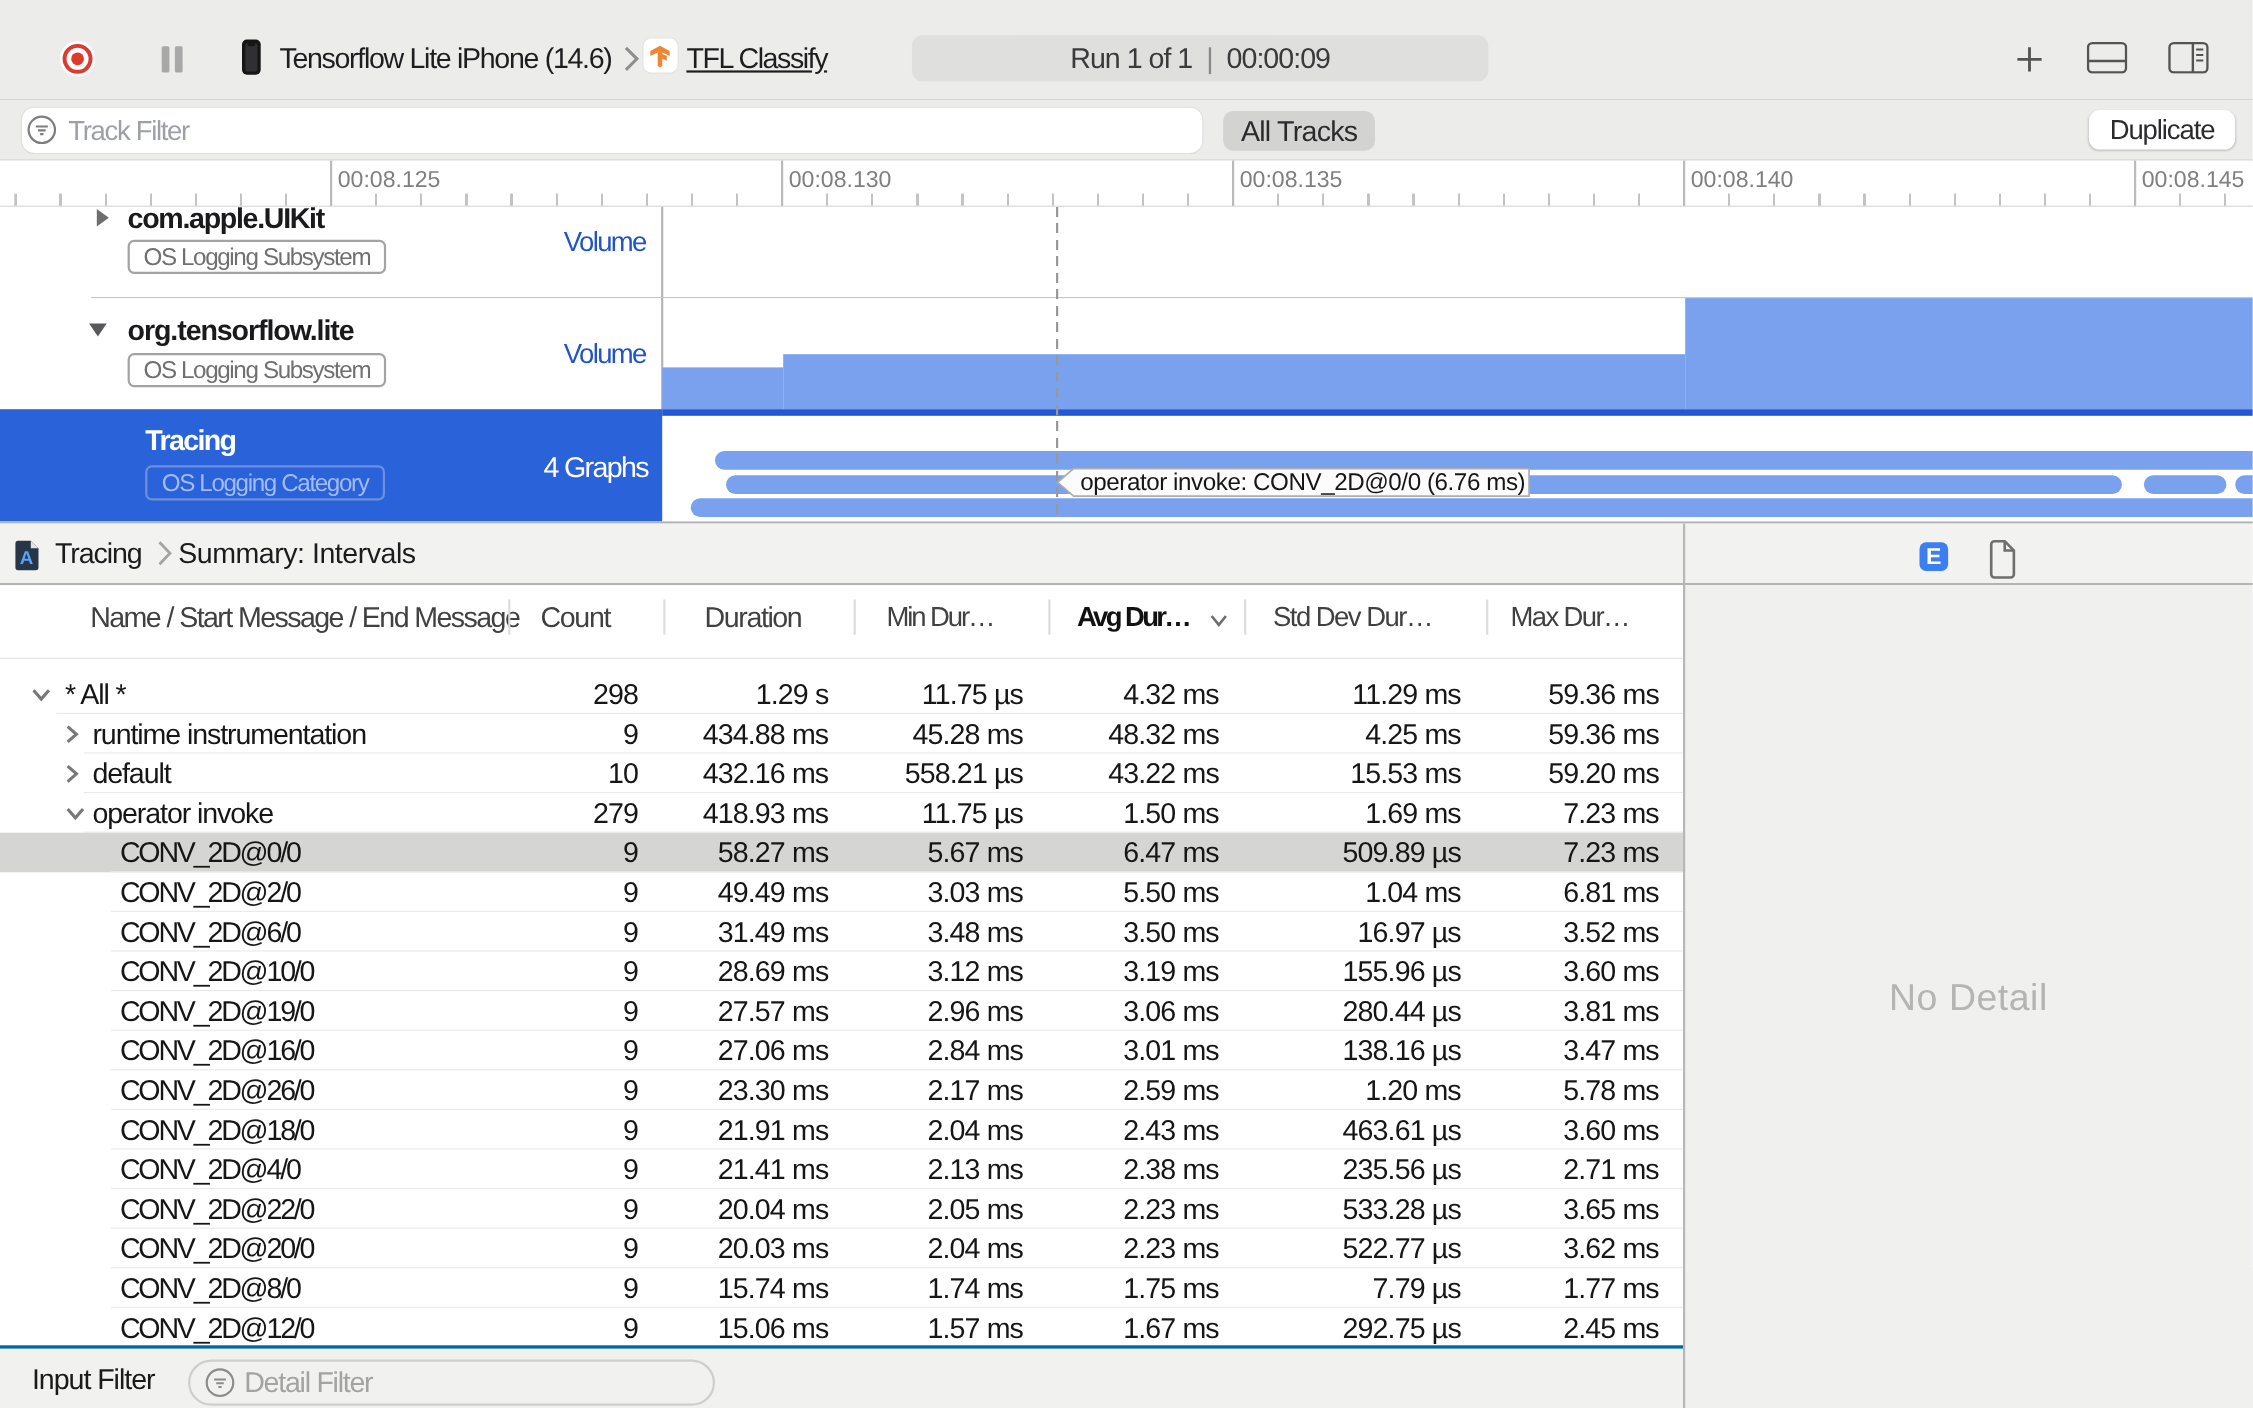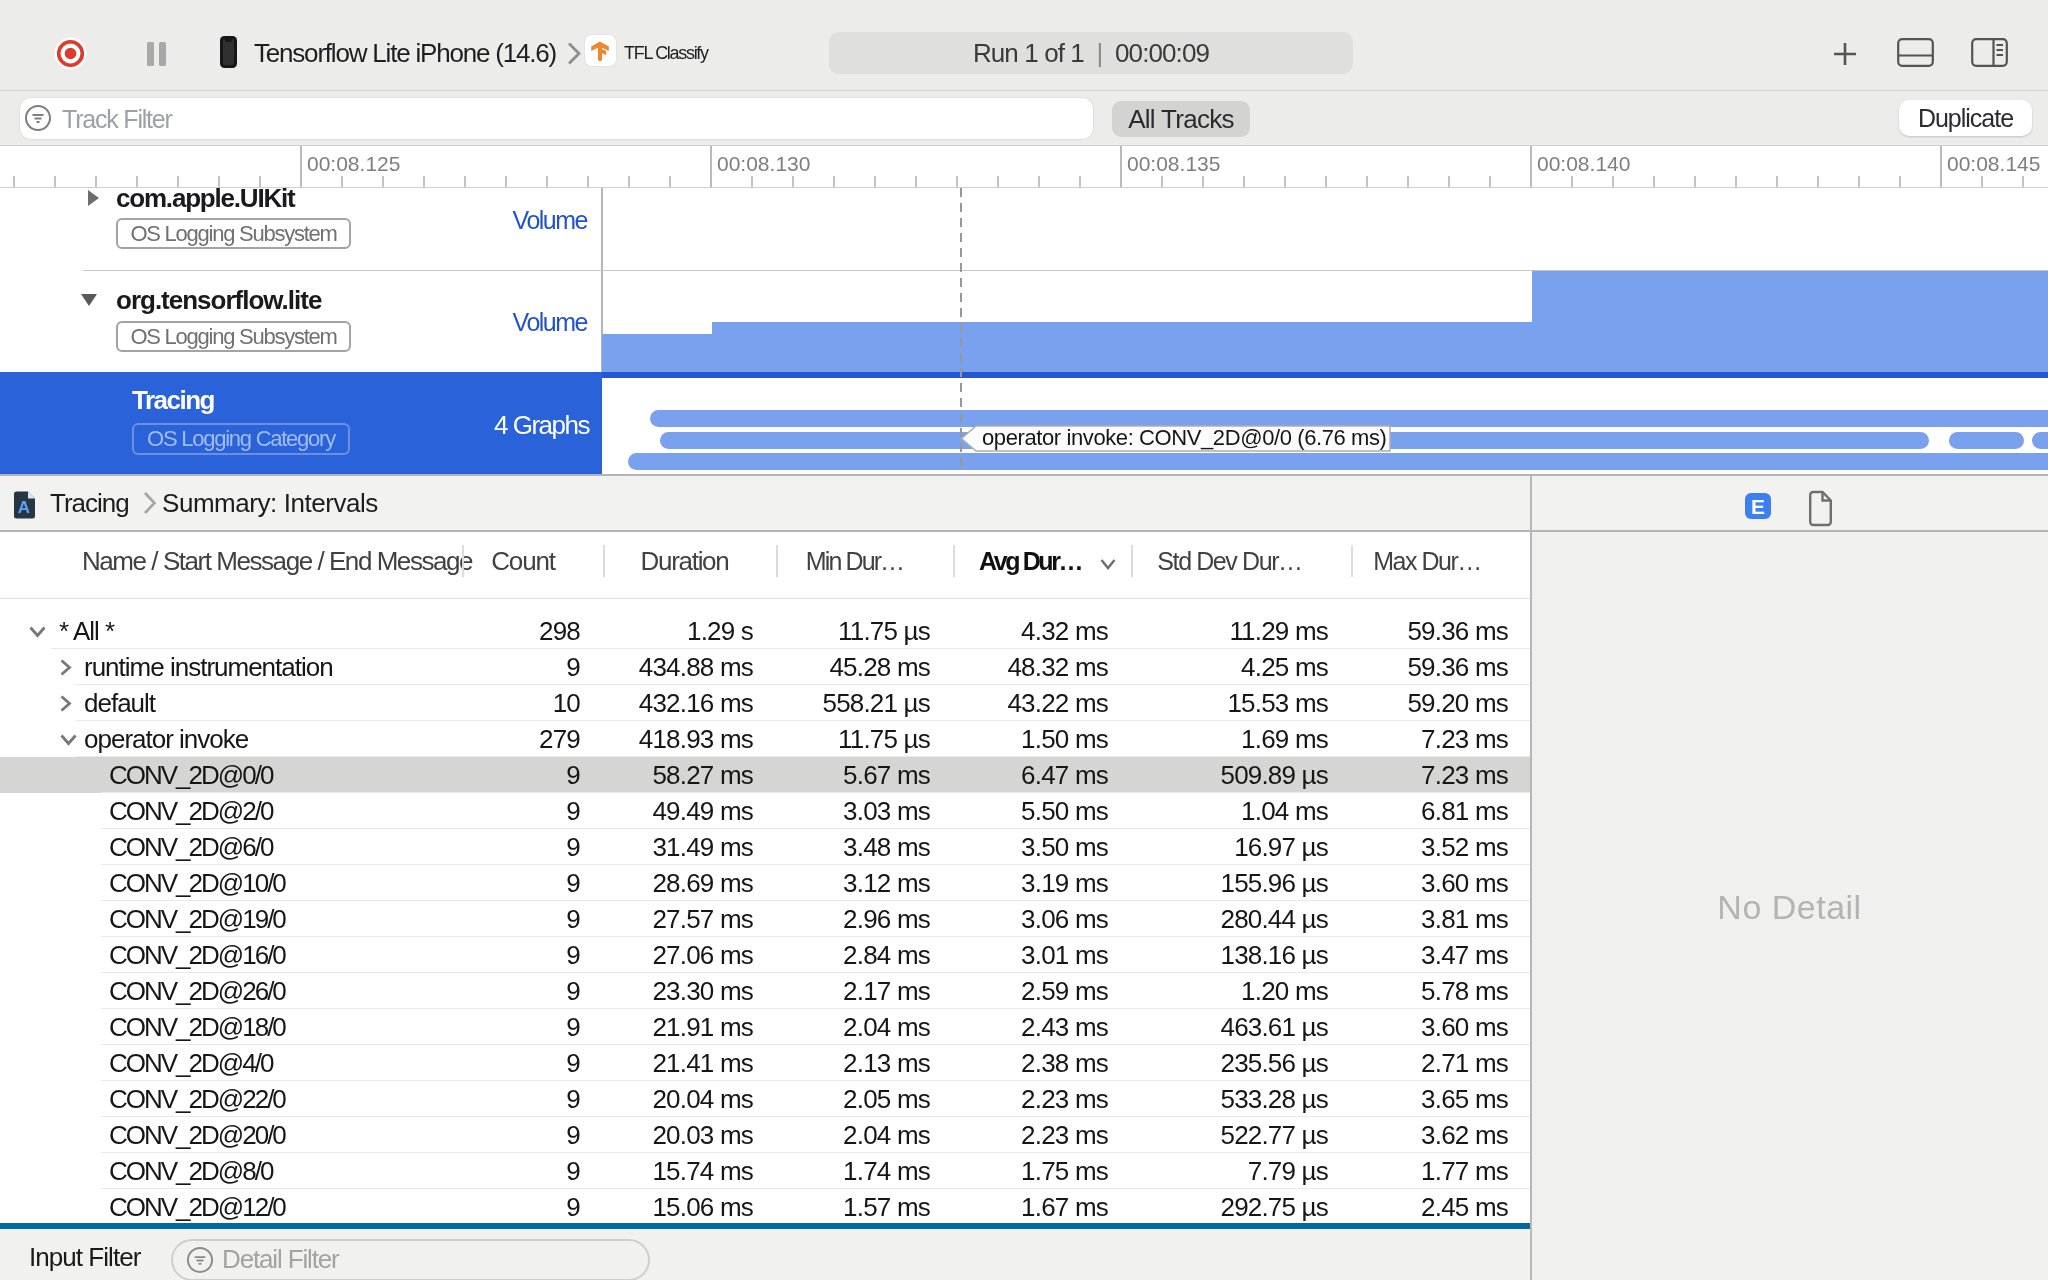--- a/index.html
+++ b/index.html
@@ -23,21 +23,21 @@
   <div class="abs" style="left:222.5px;top:39px;width:11.5px;height:25.5px;background:#303032;border-radius:2px;"></div>
   <div class="abs" style="left:224.5px;top:39px;width:7.5px;height:2.5px;background:#161617;border-radius:0 0 2px 2px;"></div>
   <div class="abs" id="devtitle" style="left:254px;top:38px;line-height:30px;font-size:26px;letter-spacing:-1.2px;color:#1e1e20;">Tensorflow Lite iPhone (14.6)</div>
   <svg class="abs" style="left:566px;top:41px;" width="16" height="25" viewBox="0 0 16 25">
         <path d="M3 2.5 L13 12.5 L3 22.5" fill="none" stroke="#8e8e8e" stroke-width="2.8"></path>
       </svg>
   <div class="abs" style="left:585px;top:35px;width:31px;height:31px;background:#fff;border-radius:7px;box-shadow:0 0 0 1px #e3e3e3;"></div>
   <svg class="abs" style="left:588px;top:39px;" width="24" height="24" viewBox="0 0 24 24">
     <path d="M12 2.6 L3.2 7.4 L3.2 12 L9.9 8.8 L9.9 21 L12 22.4 L14.1 21 L14.1 14.3 L18.2 16.2 L18.2 11.9 L14.1 10 L14.1 8.8 L20.8 12 L20.8 7.4 Z" fill="#ee8633"></path>
   </svg>
-  <div class="abs" id="tflclassify" style="left:624px;top:38px;line-height:30px;font-size:18px;letter-spacing:-1.3px;color:#1e1e20;">TFL Classify</div>
+  <div class="abs" id="tflclassify" style="left:624px;top:38px;line-height:30px;font-size:26px;letter-spacing:-1.3px;color:#1e1e20;text-decoration:underline;">TFL Classify</div>
   <div class="abs" style="left:829px;top:32px;width:524px;height:42px;background:#dfdfde;border-radius:10px;"></div>
   <div class="abs" id="runtext" style="left:829px;top:38px;width:524px;line-height:30px;text-align:center;font-size:26px;letter-spacing:-0.9px;color:#3a3a3c;">Run 1 of 1&nbsp;&nbsp;<span style="color:#8a8a8a">|</span>&nbsp;&nbsp;00:00:09</div>
   <svg class="abs" style="left:1833px;top:42px;" width="24" height="24" viewBox="0 0 24 24">
         <path d="M12 1 V23 M1 12 H23" stroke="#545454" stroke-width="2.6" fill="none"></path>
       </svg>
   <svg class="abs" style="left:1897px;top:38px;" width="37" height="29" viewBox="0 0 37 29">
     <rect x="1.2" y="1.2" width="34.6" height="26.6" rx="4" fill="none" stroke="#545454" stroke-width="2.2"></rect>
     <path d="M1.2 17.5 H35.8" stroke="#545454" stroke-width="2.2"></path>
   </svg>
   <svg class="abs" style="left:1971px;top:38px;" width="37" height="29" viewBox="0 0 37 29">
@@ -314,21 +314,21 @@
 <div class="abs" style="left:109px;top:618px;line-height:36px;letter-spacing:-2.0px;">CONV_2D@24/0</div>
 <div class="abs rt" style="left:380px;top:618px;width:200px;line-height:36px;letter-spacing:-0.8px;">9</div>
 <div class="abs rt" style="left:553px;top:618px;width:200px;line-height:36px;letter-spacing:-0.8px;">14.11 ms</div>
 <div class="abs rt" style="left:730px;top:618px;width:200px;line-height:36px;letter-spacing:-0.8px;">1.49 ms</div>
 <div class="abs rt" style="left:908px;top:618px;width:200px;line-height:36px;letter-spacing:-0.8px;">1.57 ms</div>
 <div class="abs rt" style="left:1128px;top:618px;width:200px;line-height:36px;letter-spacing:-0.8px;">181.33 µs</div>
 <div class="abs rt" style="left:1308px;top:618px;width:200px;line-height:36px;letter-spacing:-0.8px;">1.88 ms</div>
 
 </div>
 
-<div class="abs" id="bottombar" style="left:0;top:1222.5px;width:1530px;height:57.5px;background:#f1f1f0;border-top:6px solid #0369a1;box-sizing:border-box;">
+<div class="abs" id="bottombar" style="left:0;top:1222.5px;width:1530px;height:57.5px;background:#f1f1f0;border-top:3px solid #0369a1;box-sizing:border-box;">
   <div class="abs" id="inputfilter" style="left:29px;top:13px;line-height:30px;font-size:26px;letter-spacing:-0.95px;color:#1a1a1a;">Input Filter</div>
   <div class="abs" style="left:171px;top:10px;width:479px;height:42px;border:2px solid #cecece;border-radius:21px;box-sizing:border-box;"></div>
   <svg class="abs" style="left:186px;top:17px;" width="28" height="28" viewBox="0 0 29 29">
     <circle cx="14.5" cy="14.5" r="12.5" fill="none" stroke="#8b8b8b" stroke-width="2"></circle>
     <path d="M9 11.5 H20 M11 15 H18 M13 18.5 H16" stroke="#8b8b8b" stroke-width="2"></path>
   </svg>
   <div class="abs" id="detailfilter" style="left:222px;top:15px;line-height:30px;font-size:26px;letter-spacing:-1.15px;color:#a3a3a3;">Detail Filter</div>
 </div>
 
 <div class="abs" id="rightpanel" style="left:1531px;top:531.5px;width:517px;height:748.5px;background:#f0f0ef;"></div>

